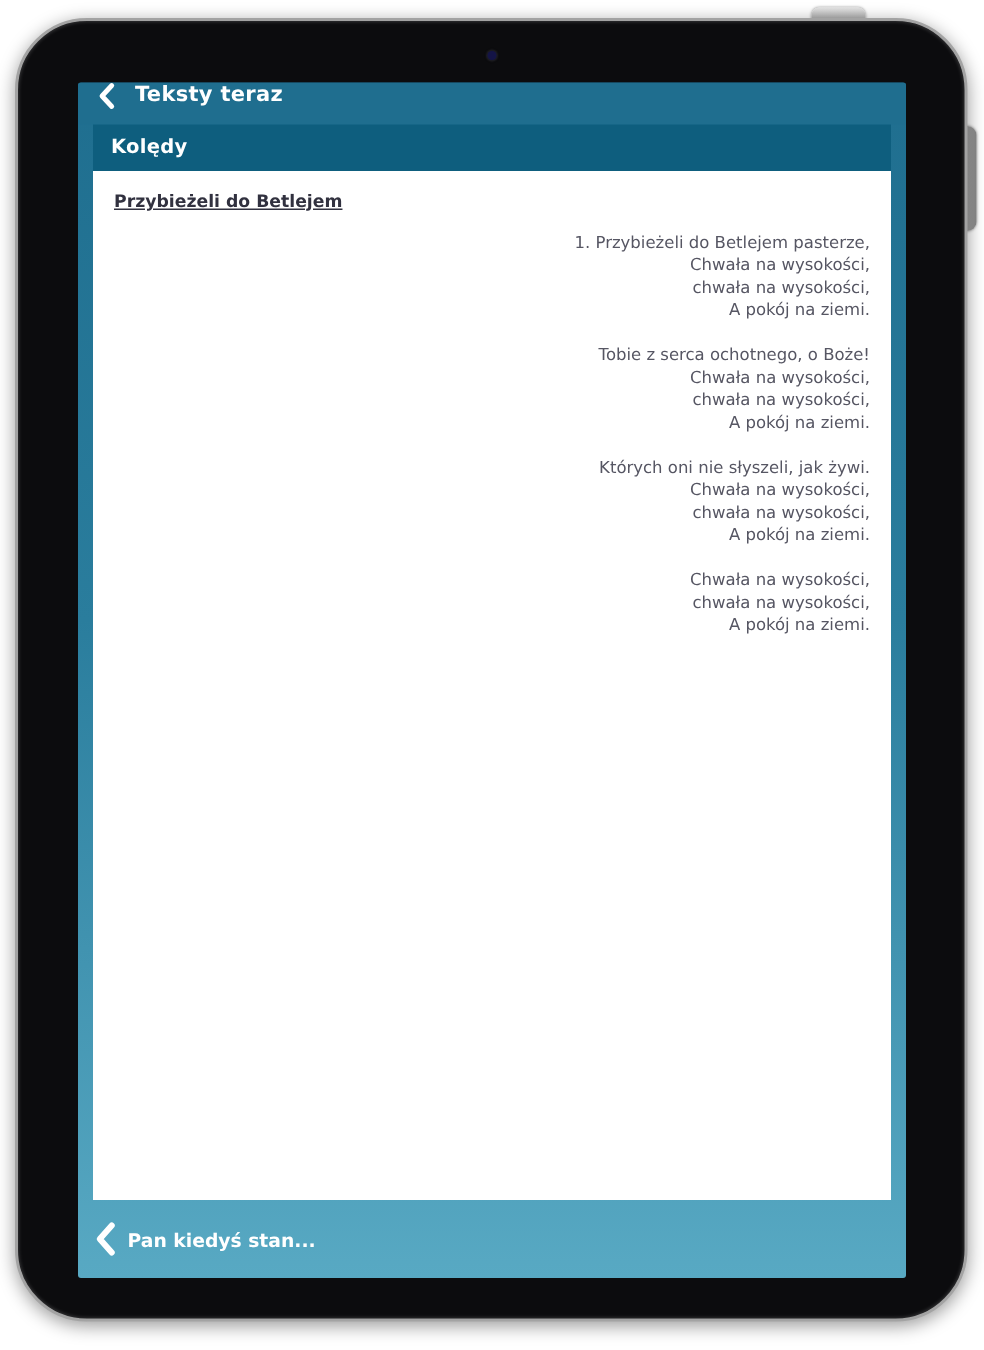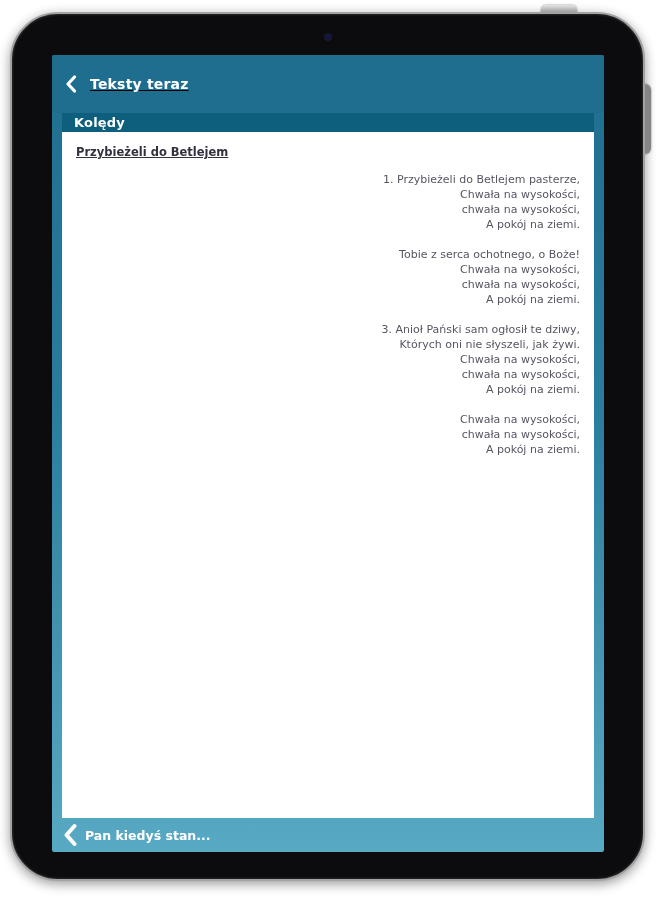--- a/index.html
+++ b/index.html
@@ -33,44 +33,44 @@
     border-radius:50%;background:#141446;box-shadow:0 0 1px 1px #1e1e24;
   }
 
   
   .screen{
     position:absolute;left:40px;top:41px;width:552px;height:797px;
     background:linear-gradient(#1f6e8f 0%, #2a7d9d 45%, #58a9c3 100%);
     display:flex;flex-direction:column;border-radius:2px;overflow:hidden;
   }
   .appbar{
-    height:58px;flex:0 0 auto;display:flex;align-items:center;
-    padding-left:13px;background:#1f6e8f;text-decoration:underline;
+    height:28px;flex:0 0 auto;display:flex;align-items:flex-start;
+    padding-left:13px;background:#1f6e8f;
   }
   .back{display:flex;align-items:center;cursor:pointer;}
   .apptitle{
     color:#ffffff;font-size:14px;font-weight:600;margin-left:13px;
     letter-spacing:.2px;
   }
   .catbar{
-    flex:0 0 auto;height:19px;margin:0 10px;background:#0e5e7e;
+    flex:0 0 auto;height:31px;margin:0 10px;background:#0e5e7e;
     display:flex;align-items:center;padding-left:12px;
   }
   .catlabel{color:#ffffff;font-size:13px;font-weight:bold;letter-spacing:.2px;}
   .card{
     flex:1 1 auto;margin:0 10px;background:#ffffff;
     padding:13px 14px;box-sizing:border-box;overflow:hidden;
   }
   .songtitle{
     margin:0 0 13px 0;font-size:11.5px;font-weight:bold;color:#31313f;text-decoration:underline;
   }
   .verse{margin:0 0 15px 0;text-align:right;}
   .line{font-size:11px;line-height:15px;color:#565663;}
   .bottombar{
-    flex:0 0 auto;height:34px;display:flex;align-items:center;
+    flex:0 0 auto;height:52px;display:flex;align-items:center;
     justify-content:space-between;padding:0 11px;
   }
   .navlink{
     display:flex;align-items:center;gap:8px;cursor:pointer;
     color:#ffffff;font-size:12.5px;font-weight:bold;text-decoration:none;
   }
   .chev{display:block;}
 </style>
 </head>
 <body>
@@ -109,21 +109,20 @@
         </div>
 
         <div class="verse">
           <div class="line">Tobie z serca ochotnego, o Boże!</div>
           <div class="line">Chwała na wysokości,</div>
           <div class="line">chwała na wysokości,</div>
           <div class="line">A pokój na ziemi.</div>
         </div>
 
         <div class="verse">
-          <div class="line">3. Anioł Pański sam ogłosił te dziwy,</div>
           <div class="line">Których oni nie słyszeli, jak żywi.</div>
           <div class="line">Chwała na wysokości,</div>
           <div class="line">chwała na wysokości,</div>
           <div class="line">A pokój na ziemi.</div>
         </div>
 
         <div class="verse">
           <div class="line">Chwała na wysokości,</div>
           <div class="line">chwała na wysokości,</div>
           <div class="line">A pokój na ziemi.</div>

